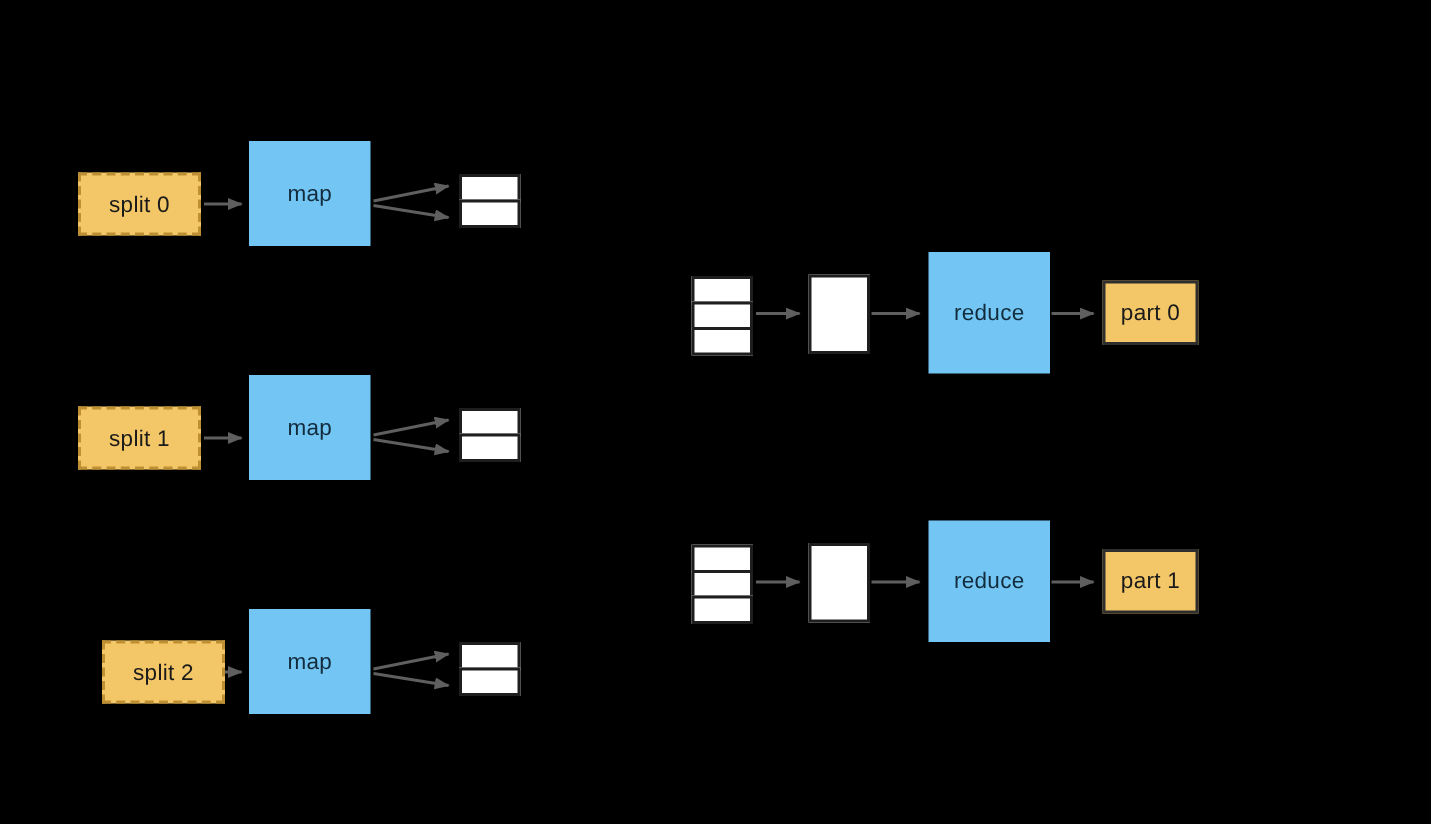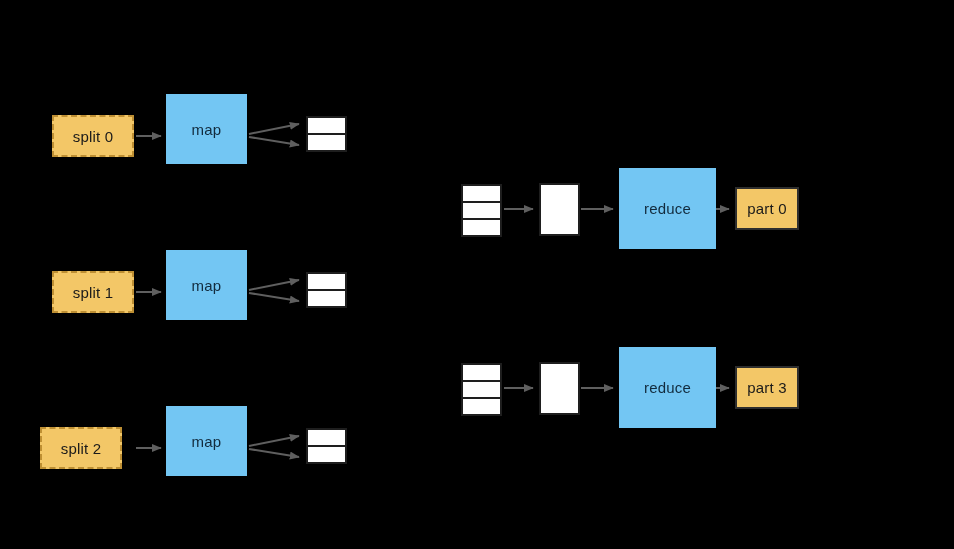--- a/index.html
+++ b/index.html
@@ -39,21 +39,21 @@
     background: var(--split-fill, #F3C767);
     border: 2px dashed var(--split-border, #BE8F33);
     color: var(--label, #1A1A1A);
   }
   .mapbox {
     width: 81px; height: 70px;
     background: var(--process-fill, #73C6F3);
     color: var(--process-label, #122B3D);
   }
   .reducebox {
-    width: 97px; height: 81px;
+    width: 81px; height: 81px;
     background: var(--process-fill, #73C6F3);
     color: var(--process-label, #122B3D);
   }
   .part {
     width: 64px; height: 43px;
     background: var(--output-fill, #F3C767);
     border: 2px solid var(--output-border, #2E2E2E);
     color: var(--label, #1A1A1A);
   }
   .stack {
@@ -117,21 +117,21 @@
     <div class="seg"></div>
   </div>
 
   <div class="node split" style="left:52px; top:271px;text-align:center;">split 1</div>
   <div class="node mapbox" style="left:166px; top:250px;">map</div>
   <div class="stack" style="left:306px; top:272px;">
     <div class="seg"></div>
     <div class="seg"></div>
   </div>
 
-  <div class="node split" style="left:40px; top:427px;">split 2</div>
+  <div class="node split" style="left:68px; top:427px;">split 2</div>
   <div class="node mapbox" style="left:166px; top:406px;">map</div>
   <div class="stack" style="left:306px; top:428px;">
     <div class="seg"></div>
     <div class="seg"></div>
   </div>
 
   <div class="stack" style="left:461px; top:184px;">
     <div class="seg"></div>
     <div class="seg"></div>
     <div class="seg"></div>
@@ -140,15 +140,15 @@
   <div class="node reducebox" style="left:619px; top:168px;">reduce</div>
   <div class="node part" style="left:735px; top:187px;">part 0</div>
 
   <div class="stack" style="left:461px; top:363px;">
     <div class="seg"></div>
     <div class="seg"></div>
     <div class="seg"></div>
   </div>
   <div class="buffer" style="left:539px; top:362px;"></div>
   <div class="node reducebox" style="left:619px; top:347px;">reduce</div>
-  <div class="node part" style="left:735px; top:366px;">part 3</div>
+  <div class="node part" style="left:735px; top:366px;">part 1</div>
 
 </div>
 
 </body></html>

